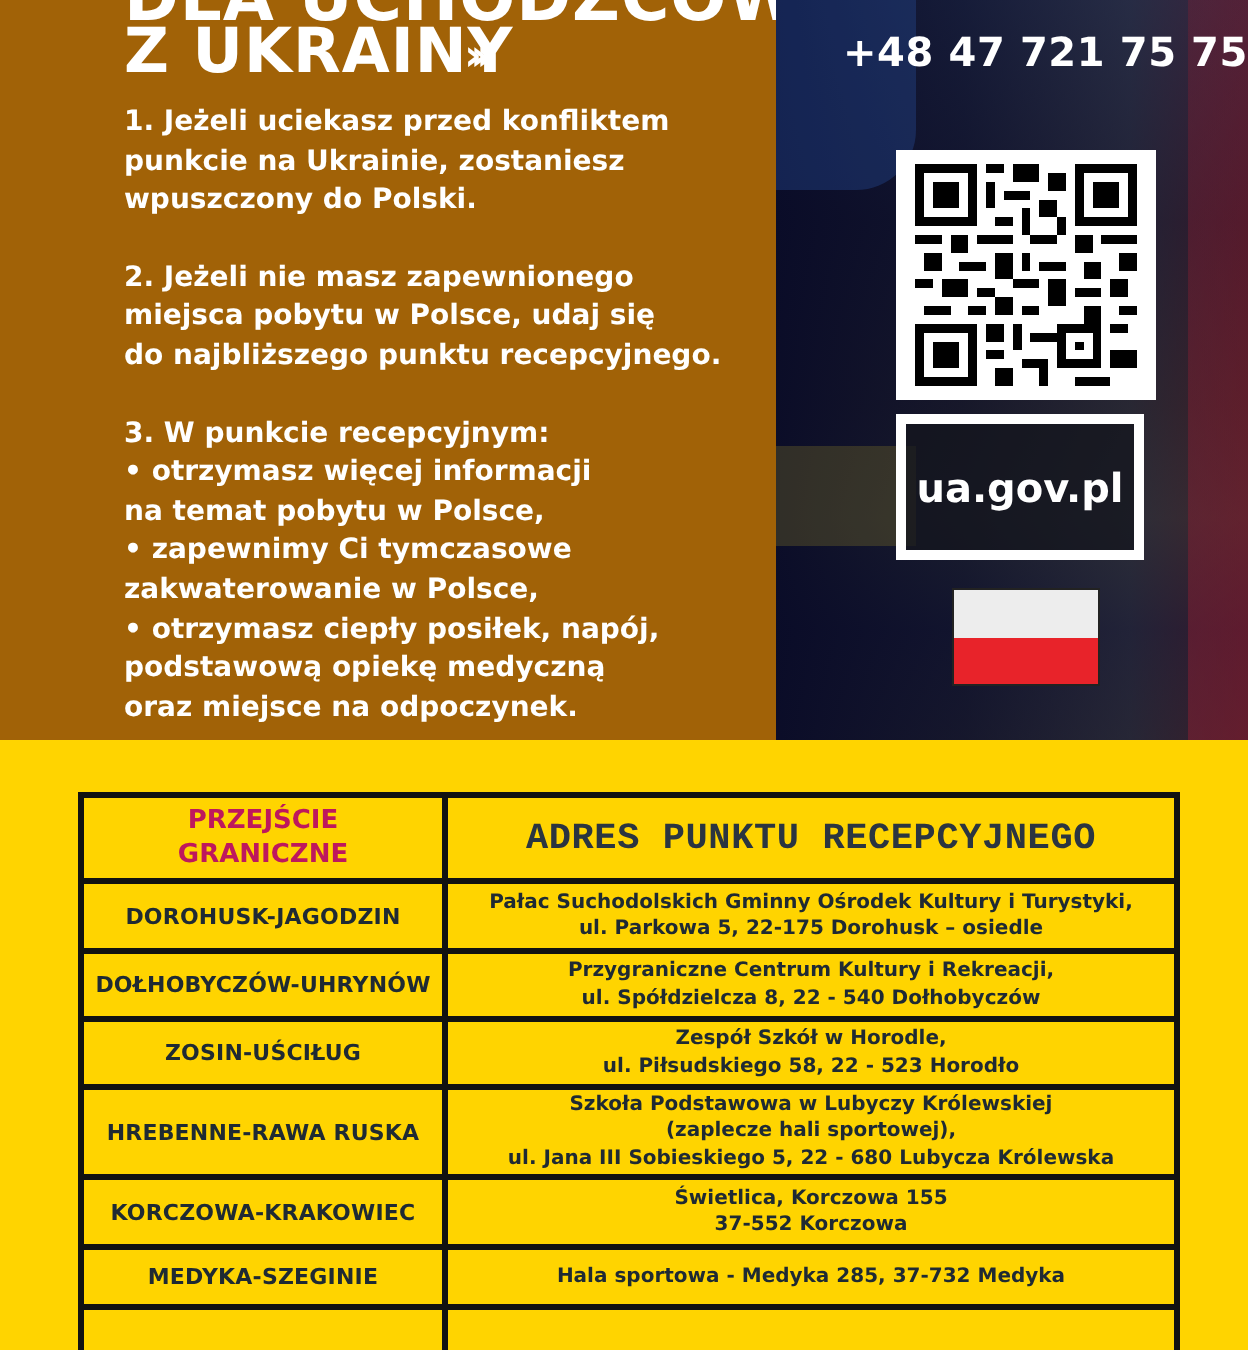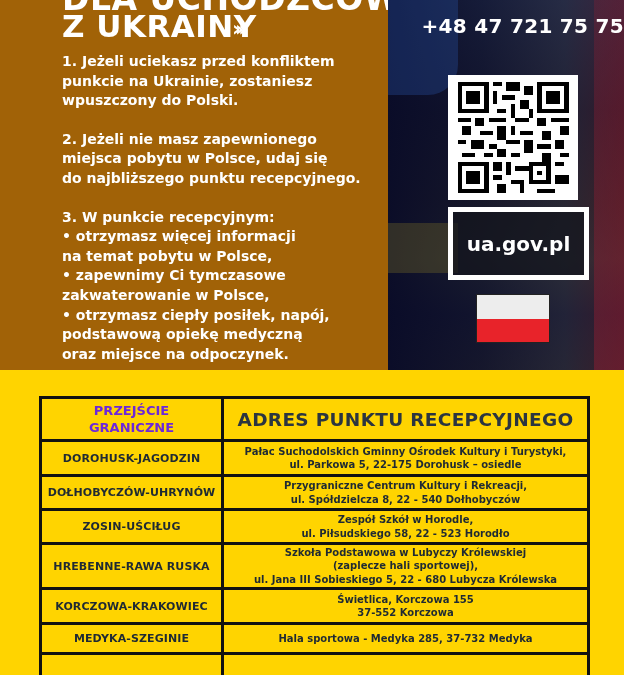--- a/index.html
+++ b/index.html
@@ -54,21 +54,21 @@
     position: absolute; left: 388px; top: 14px; width: 236px; text-align: right;
     font-size: 20px; font-weight: 900; color: #fff; white-space: nowrap;
     letter-spacing: 0.3px;
   }
   .qr-box {
     position: absolute; left: 448px; top: 75px; width: 130px; height: 125px;
     background: #fff; box-sizing: border-box; padding: 7px;
   }
   .qr-box svg { width: 116px; height: 111px; display: block; }
   .site-box {
-    position: absolute; left: 448px; top: 207px; width: 141px; height: 73px;
+    position: absolute; left: 448px; top: 207px; width: 124px; height: 73px;
     box-sizing: border-box; border: 5px solid #fff; background: rgba(20,22,30,0.75);
     display: flex; align-items: center; justify-content: center;
     color: #fff; font-size: 20px; font-weight: 900;
   }
   .flag {
     position: absolute; left: 476px; top: 294px; width: 74px; height: 49px;
     box-sizing: border-box; border: 1px solid #222;
   }
   .flag .w { height: 50%; background: #EDEDED; }
   .flag .r { height: 50%; background: #E8232A; }
@@ -76,22 +76,22 @@
   .table-wrap {
     position: absolute; left: 39px; top: 396px; width: 548px;
   }
   table { border-collapse: collapse; width: 548px; table-layout: fixed; color: #1f2a33; }
   td, th {
     border: 3px solid #111; text-align: center; vertical-align: middle;
     padding: 0 4px; font-weight: bold;
   }
   col.c1 { width: 182px; }
   col.c2 { width: 366px; }
-  th.h1 { font-size: 13px; line-height: 17px; height: 40px; font-weight: 900; color: #6d28d9; }
-  th.h2 { font-size: 18.5px; font-weight: 900; letter-spacing: 0.3px; color: #2b3540; white-space: nowrap; }
+  th.h1 { font-size: 13px; line-height: 17px; height: 40px; font-weight: 900; color: #be185d; }
+  th.h2 { font-size: 18.5px; font-weight: 900; letter-spacing: 0.3px; color: #2b3540; white-space: nowrap; font-family: Liberation Mono, monospace; }
   td.crossing { font-size: 11px; font-weight: 900; white-space: nowrap; letter-spacing: 0.1px; }
   td.address { font-size: 10px; line-height: 13.5px; }
   td.address span { display: block; white-space: nowrap; }
   tr.r1 td { height: 32px; }
   tr.r2 td { height: 31px; }
   tr.r3 td { height: 31px; }
   tr.r4 td { height: 42px; }
   tr.r5 td { height: 32px; }
   tr.r6 td { height: 27px; }
   tr.r7 td { height: 30px; }

